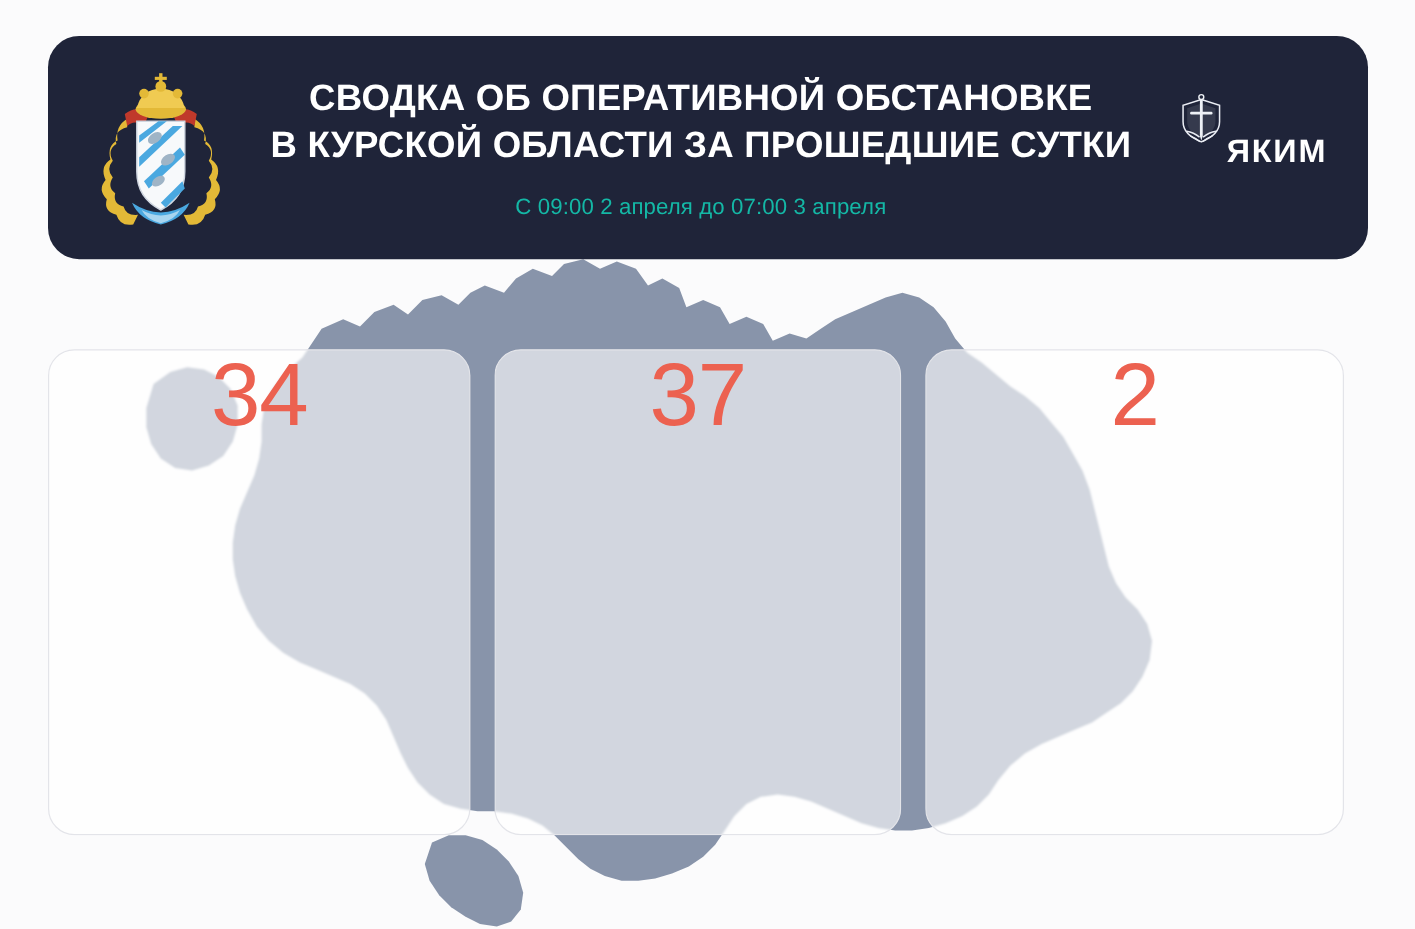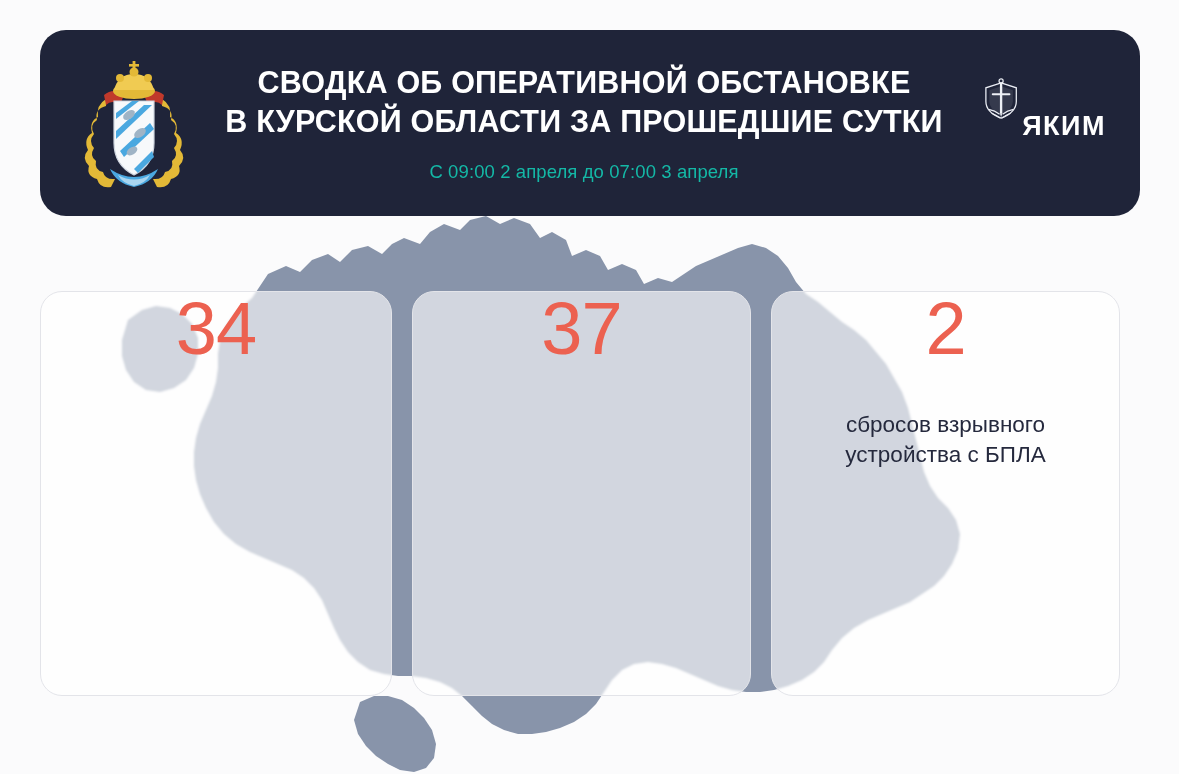--- a/index.html
+++ b/index.html
@@ -278,19 +278,17 @@
     <div class="card c1">
       <div class="card-value">34</div>
     </div>
 
     <div class="card c2">
       <div class="card-value">37</div>
     </div>
 
     <div class="card c3">
       <div class="card-value">2</div>
-      <div class="card-label">сбросов взрывного
-устройства с БПЛА</div>
     </div>
 
   </div>
 
 </div>
 
 </body></html>

